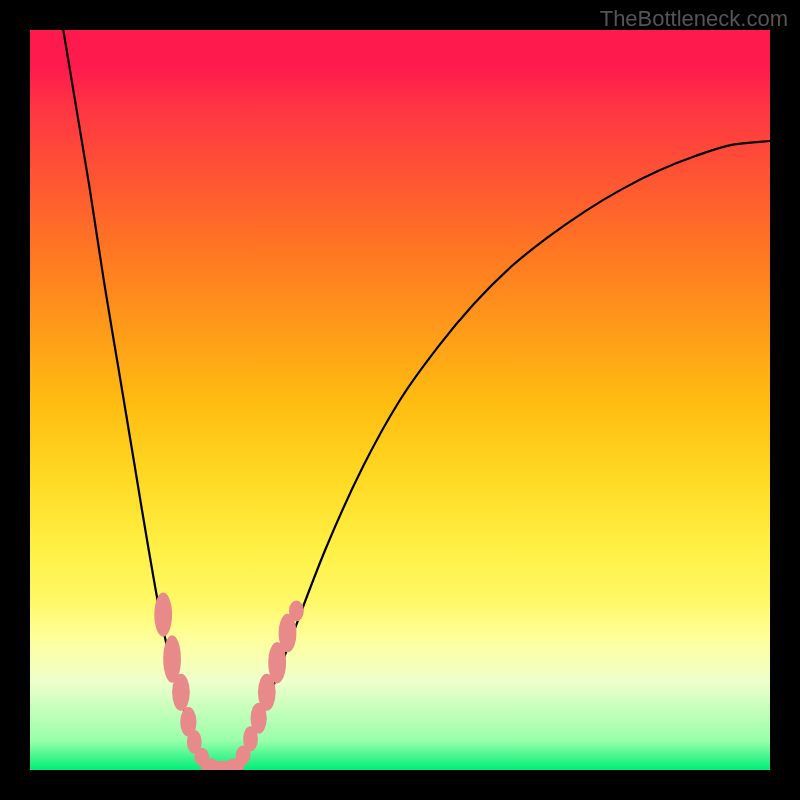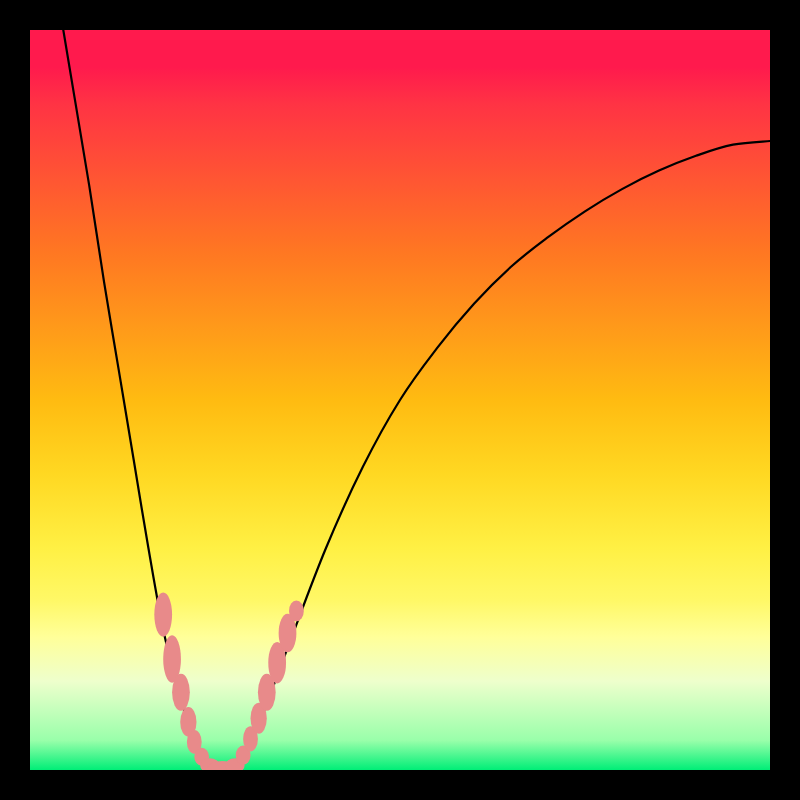--- a/index.html
+++ b/index.html
@@ -59,20 +59,21 @@
   }
   .bead {
     fill: #e88a8a;
     stroke: none;
   }
 </style>
 </head>
 <body>
 
 <div class="frame">
+  <div class="watermark">TheBottleneck.com</div>
   <div class="plot">
     <svg class="curve" viewBox="0 0 740 740" preserveAspectRatio="none">
       <path id="curve-path" fill="none" stroke="#000" stroke-width="2.2" stroke-linecap="round" stroke-linejoin="round" d="M 33.30 0.00 C 35.30 11.99, 39.74 38.63, 44.40 66.60 C 49.06 94.57, 53.87 122.10, 59.20 155.40 C 64.53 188.70, 68.67 218.30, 74.00 251.60 C 79.33 284.90, 83.47 308.43, 88.80 340.40 C 94.13 372.37, 98.27 397.23, 103.60 429.20 C 108.93 461.17, 113.07 487.36, 118.40 518.00 C 123.73 548.64, 127.87 574.09, 133.20 599.40 C 138.53 624.71, 143.34 641.28, 148.00 658.60 C 152.66 675.92, 155.10 684.28, 159.10 695.60 C 163.10 706.92, 166.87 714.17, 170.20 721.50 C 173.53 728.83, 174.94 732.97, 177.60 736.30 C 180.26 739.63, 182.34 739.33, 185.00 740.00 C 187.66 740.67, 189.74 740.00, 192.40 740.00 C 195.06 740.00, 197.14 740.67, 199.80 740.00 C 202.46 739.33, 203.20 741.63, 207.20 736.30 C 211.20 730.97, 216.67 721.72, 222.00 710.40 C 227.33 699.08, 230.14 690.72, 236.80 673.40 C 243.46 656.08, 248.34 642.17, 259.00 614.20 C 269.66 586.23, 282.68 549.97, 296.00 518.00 C 309.32 486.03, 319.68 463.24, 333.00 436.60 C 346.32 409.96, 356.68 391.31, 370.00 370.00 C 383.32 348.69, 393.68 335.52, 407.00 318.20 C 420.32 300.88, 430.68 288.45, 444.00 273.80 C 457.32 259.15, 467.68 248.79, 481.00 236.80 C 494.32 224.81, 504.68 217.19, 518.00 207.20 C 531.32 197.21, 541.68 189.96, 555.00 181.30 C 568.32 172.64, 578.68 166.43, 592.00 159.10 C 605.32 151.77, 615.68 146.59, 629.00 140.60 C 642.32 134.61, 652.68 130.46, 666.00 125.80 C 679.32 121.14, 689.68 117.36, 703.00 114.70 C 716.32 112.04, 733.34 111.67, 740.00 111.00"></path>
       <g id="beads">
           <ellipse cx="133.20" cy="584.60" rx="8.88" ry="22.20" class="bead" fill="#e88a8a"></ellipse>
           <ellipse cx="142.08" cy="629.00" rx="8.88" ry="23.68" class="bead" fill="#e88a8a"></ellipse>
           <ellipse cx="150.96" cy="662.30" rx="8.88" ry="18.50" class="bead" fill="#e88a8a"></ellipse>
           <ellipse cx="158.36" cy="691.90" rx="8.14" ry="14.80" class="bead" fill="#e88a8a"></ellipse>
           <ellipse cx="164.28" cy="711.88" rx="7.40" ry="11.84" class="bead" fill="#e88a8a"></ellipse>
           <ellipse cx="171.68" cy="726.68" rx="7.40" ry="8.88" class="bead" fill="#e88a8a"></ellipse>

